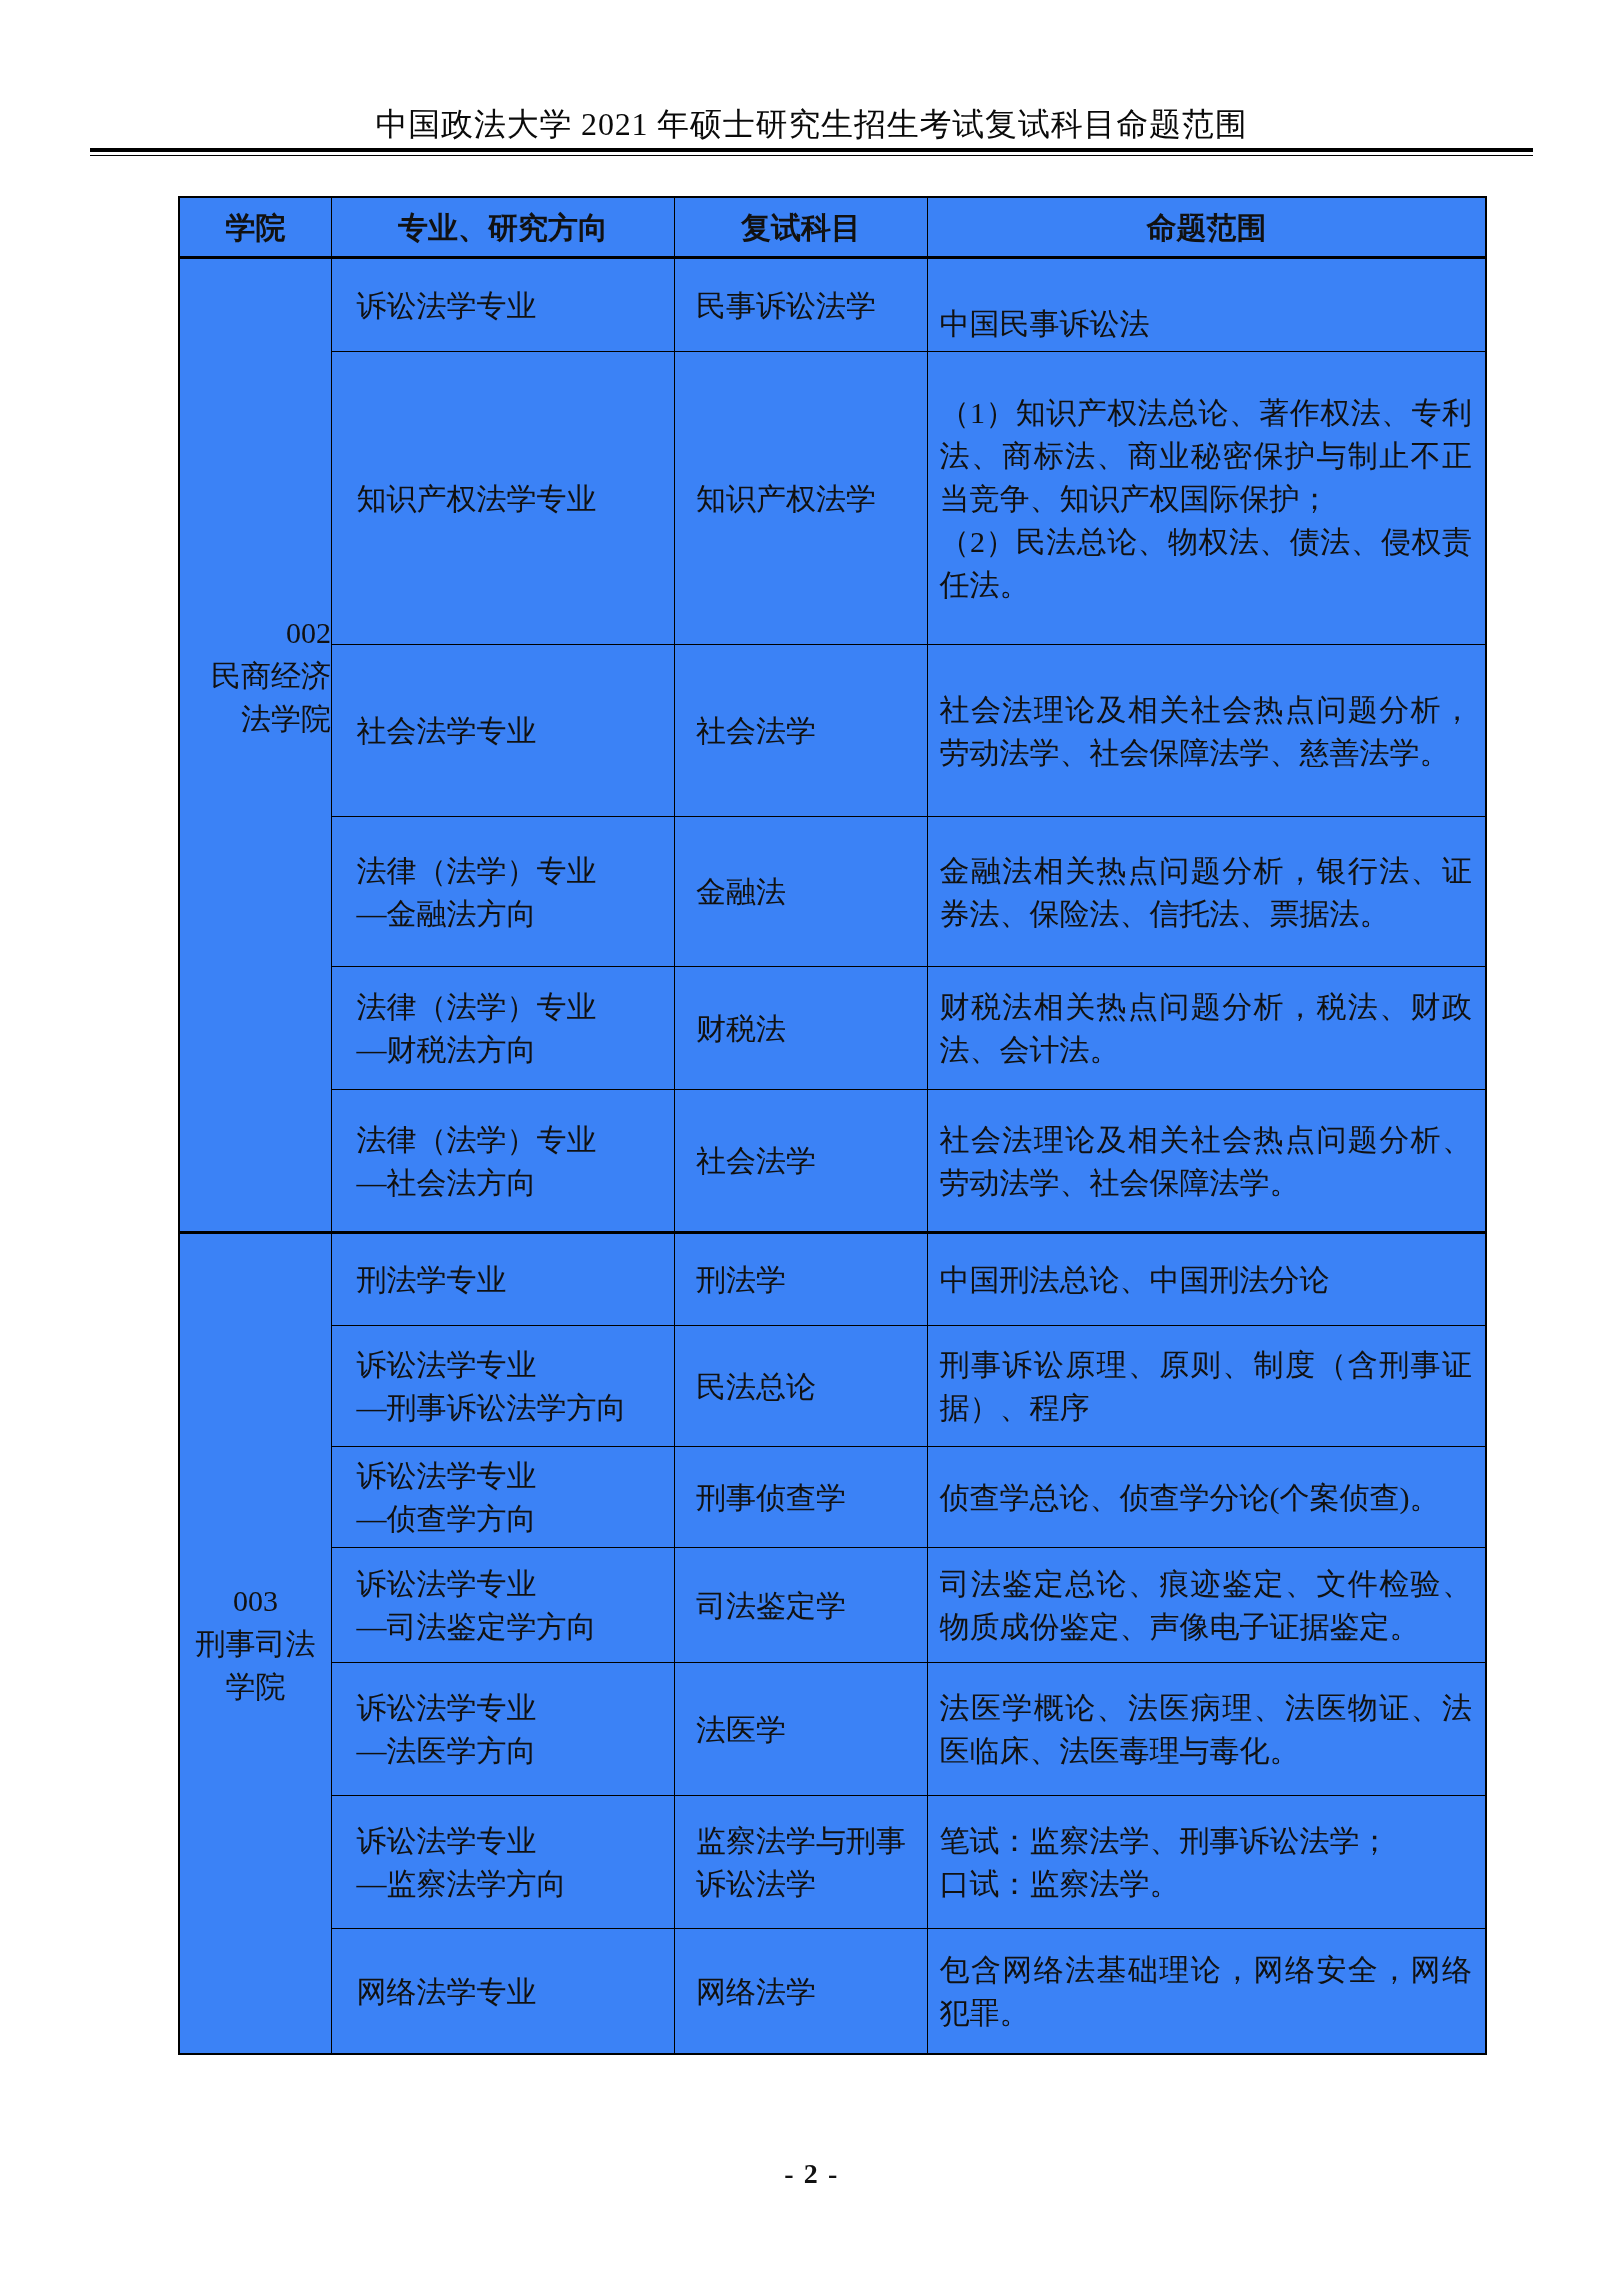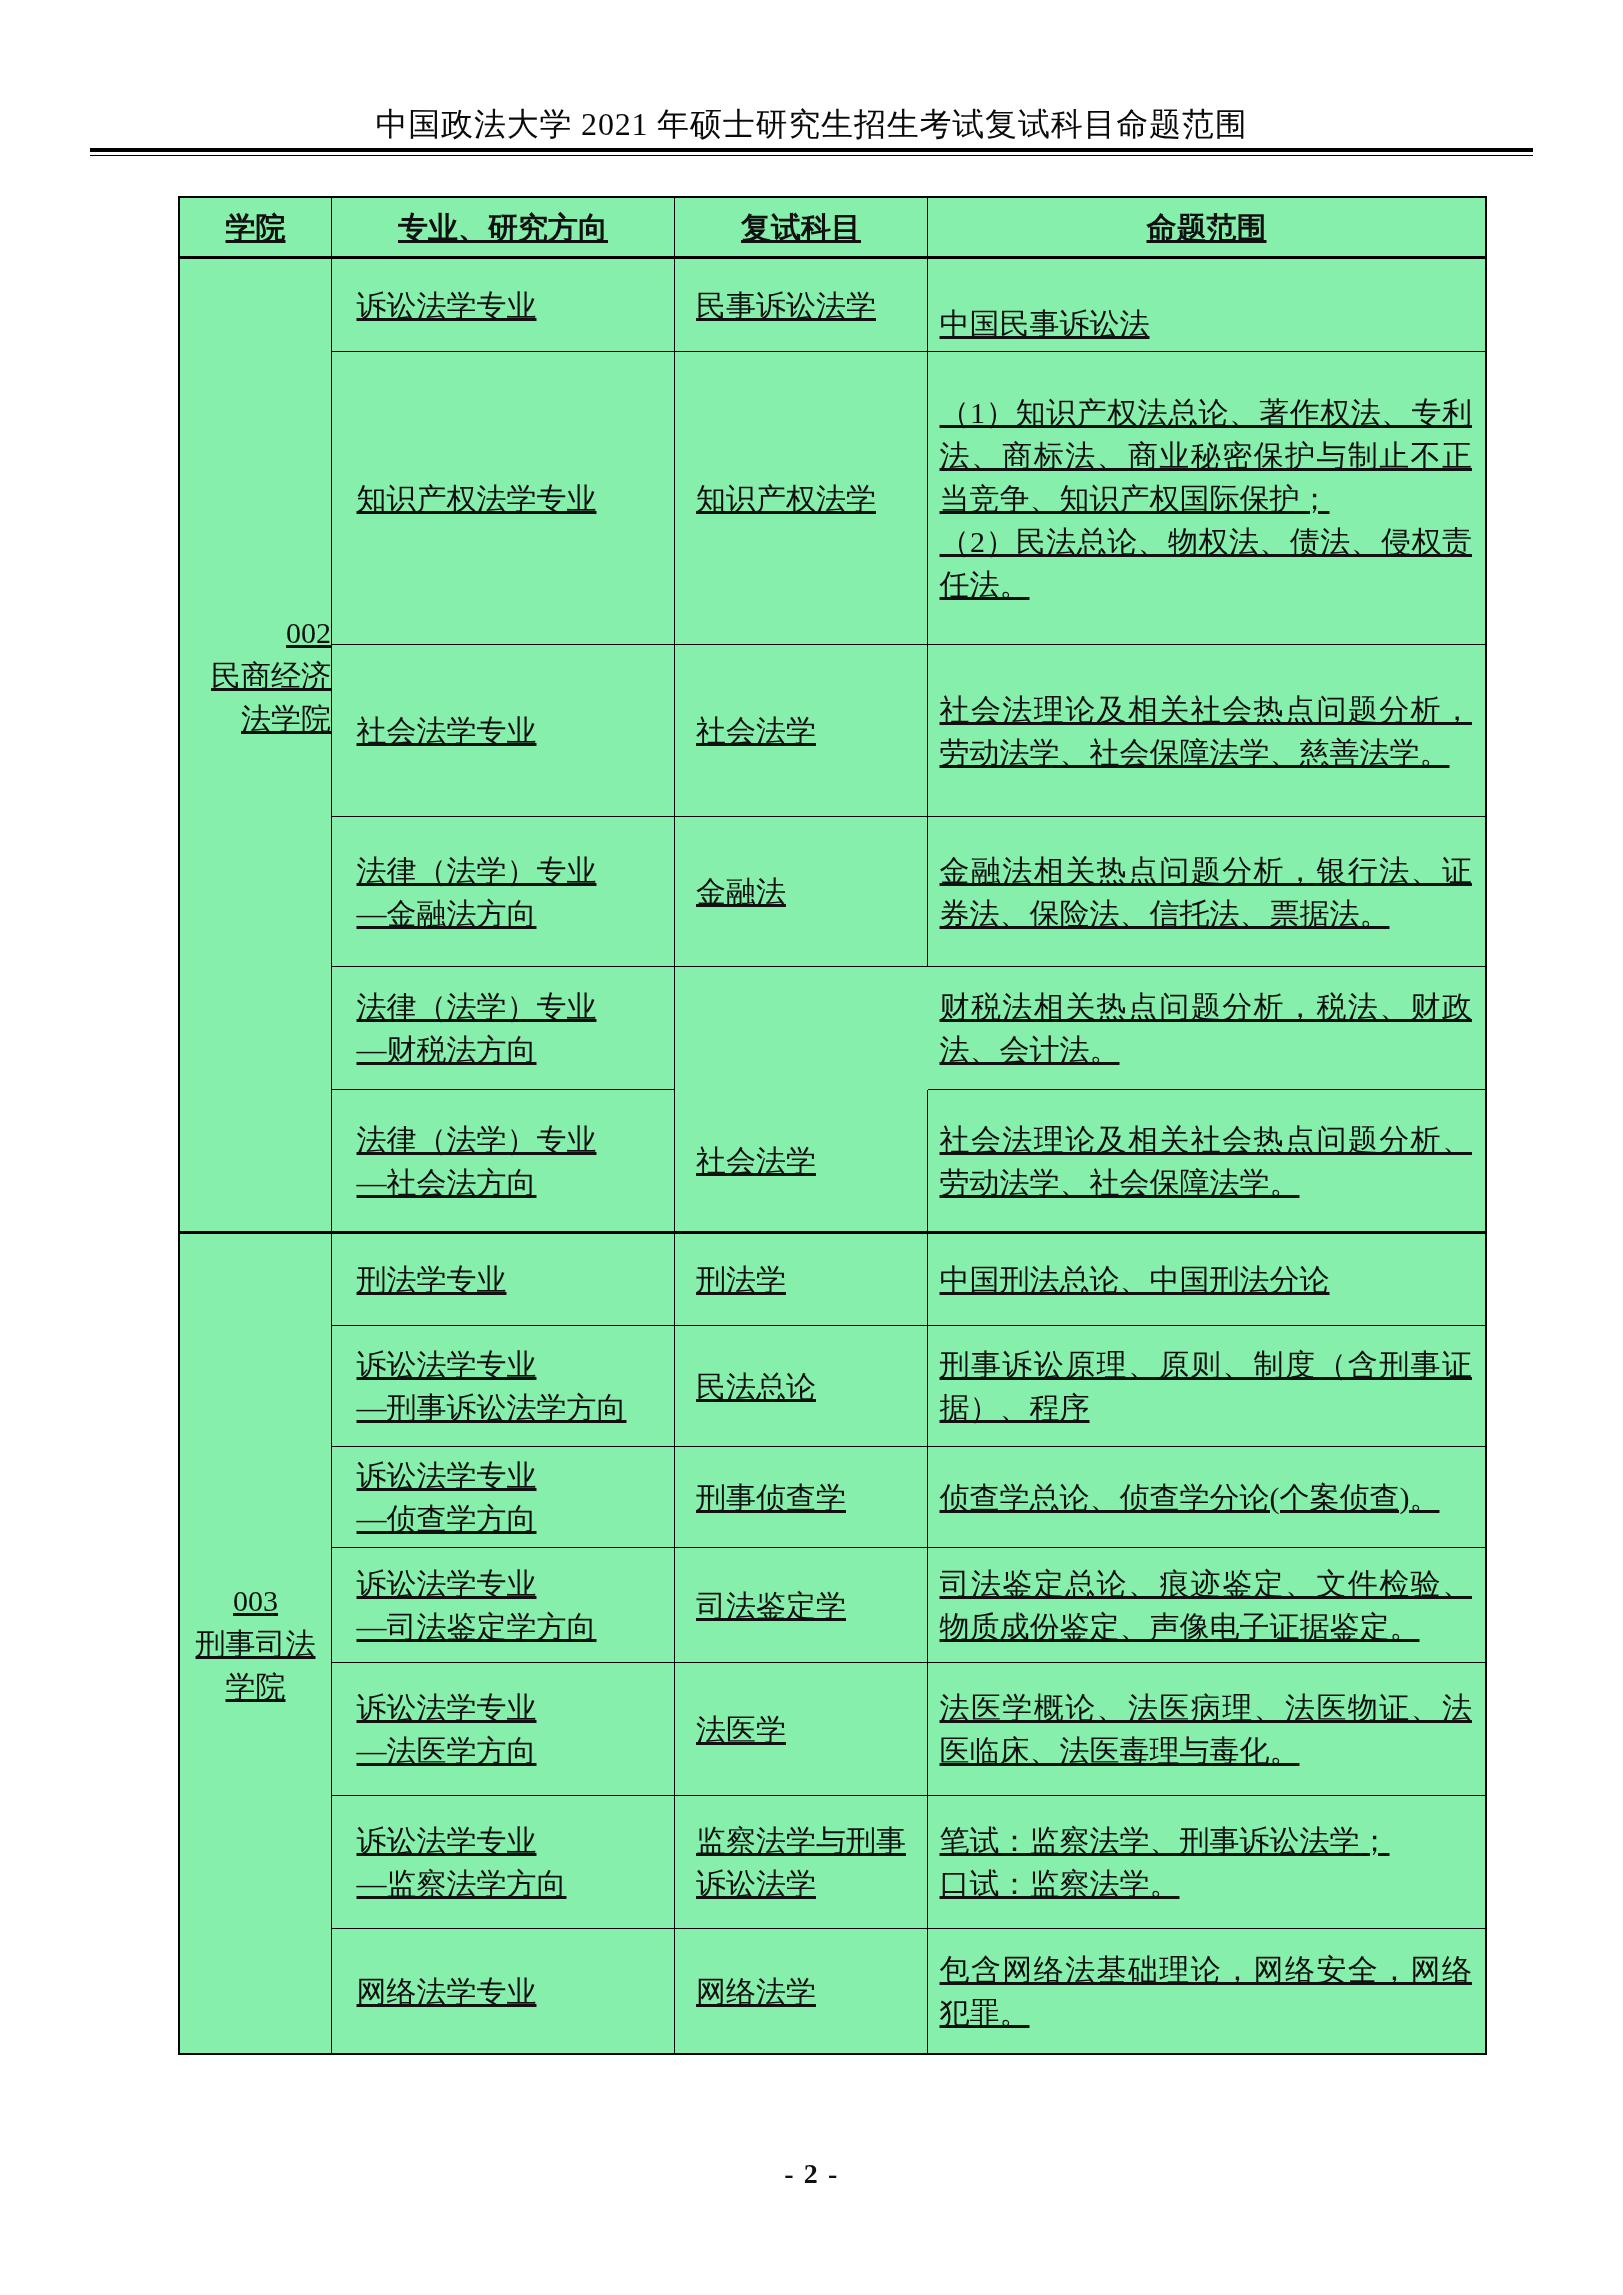--- a/index.html
+++ b/index.html
@@ -17,24 +17,23 @@
   .title-rule{
     position:absolute;top:148px;left:90px;width:1443px;height:3.3px;
     border-top:4.1px solid #000;border-bottom:1.6px solid #000;
   }
   .doc-table{
     position:absolute;left:178px;top:196px;
     display:grid;
     grid-template-columns:152px 343px 253px 557px;
     grid-template-rows:61px 93px 293px 172px 150px 123px 144px 92px 121px 101px 115px 133px 133px 124px;
     border:2.5px solid #000;
-    background:#86efac;
+    background:#3b82f6;
     font-size:30px;
     line-height:43px;
-    text-decoration:underline;
   }
   .cell{
     box-sizing:border-box;
     border-right:1.6px solid #000;
     border-bottom:1.6px solid #000;
     display:flex;flex-direction:column;justify-content:center;
     overflow:hidden;
   }
   .cell .txt{width:100%;white-space:pre-line;}
   .lastcol{border-right:none;}
@@ -123,20 +122,23 @@
       <span class="txt">金融法</span>
     </div>
   <div class="cell range lastcol" style="grid-row:5;grid-column:4;">
       <span class="txt">金融法相关热点问题分析，银行法、证券法、保险法、信托法、票据法。</span>
     </div>
 
   <div class="cell major" style="grid-row:6;grid-column:2;">
       <span class="txt">法律（法学）专业
 —财税法方向</span>
     </div>
+  <div class="cell subject" style="grid-row:6;grid-column:3;">
+      <span class="txt">财税法</span>
+    </div>
   <div class="cell range lastcol" style="grid-row:6;grid-column:4;">
       <span class="txt">财税法相关热点问题分析，税法、财政法、会计法。</span>
     </div>
 
   <div class="cell major thickb" style="grid-row:7;grid-column:2;">
       <span class="txt">法律（法学）专业
 —社会法方向</span>
     </div>
   <div class="cell subject thickb" style="grid-row:7;grid-column:3;">
       <span class="txt">社会法学</span>

